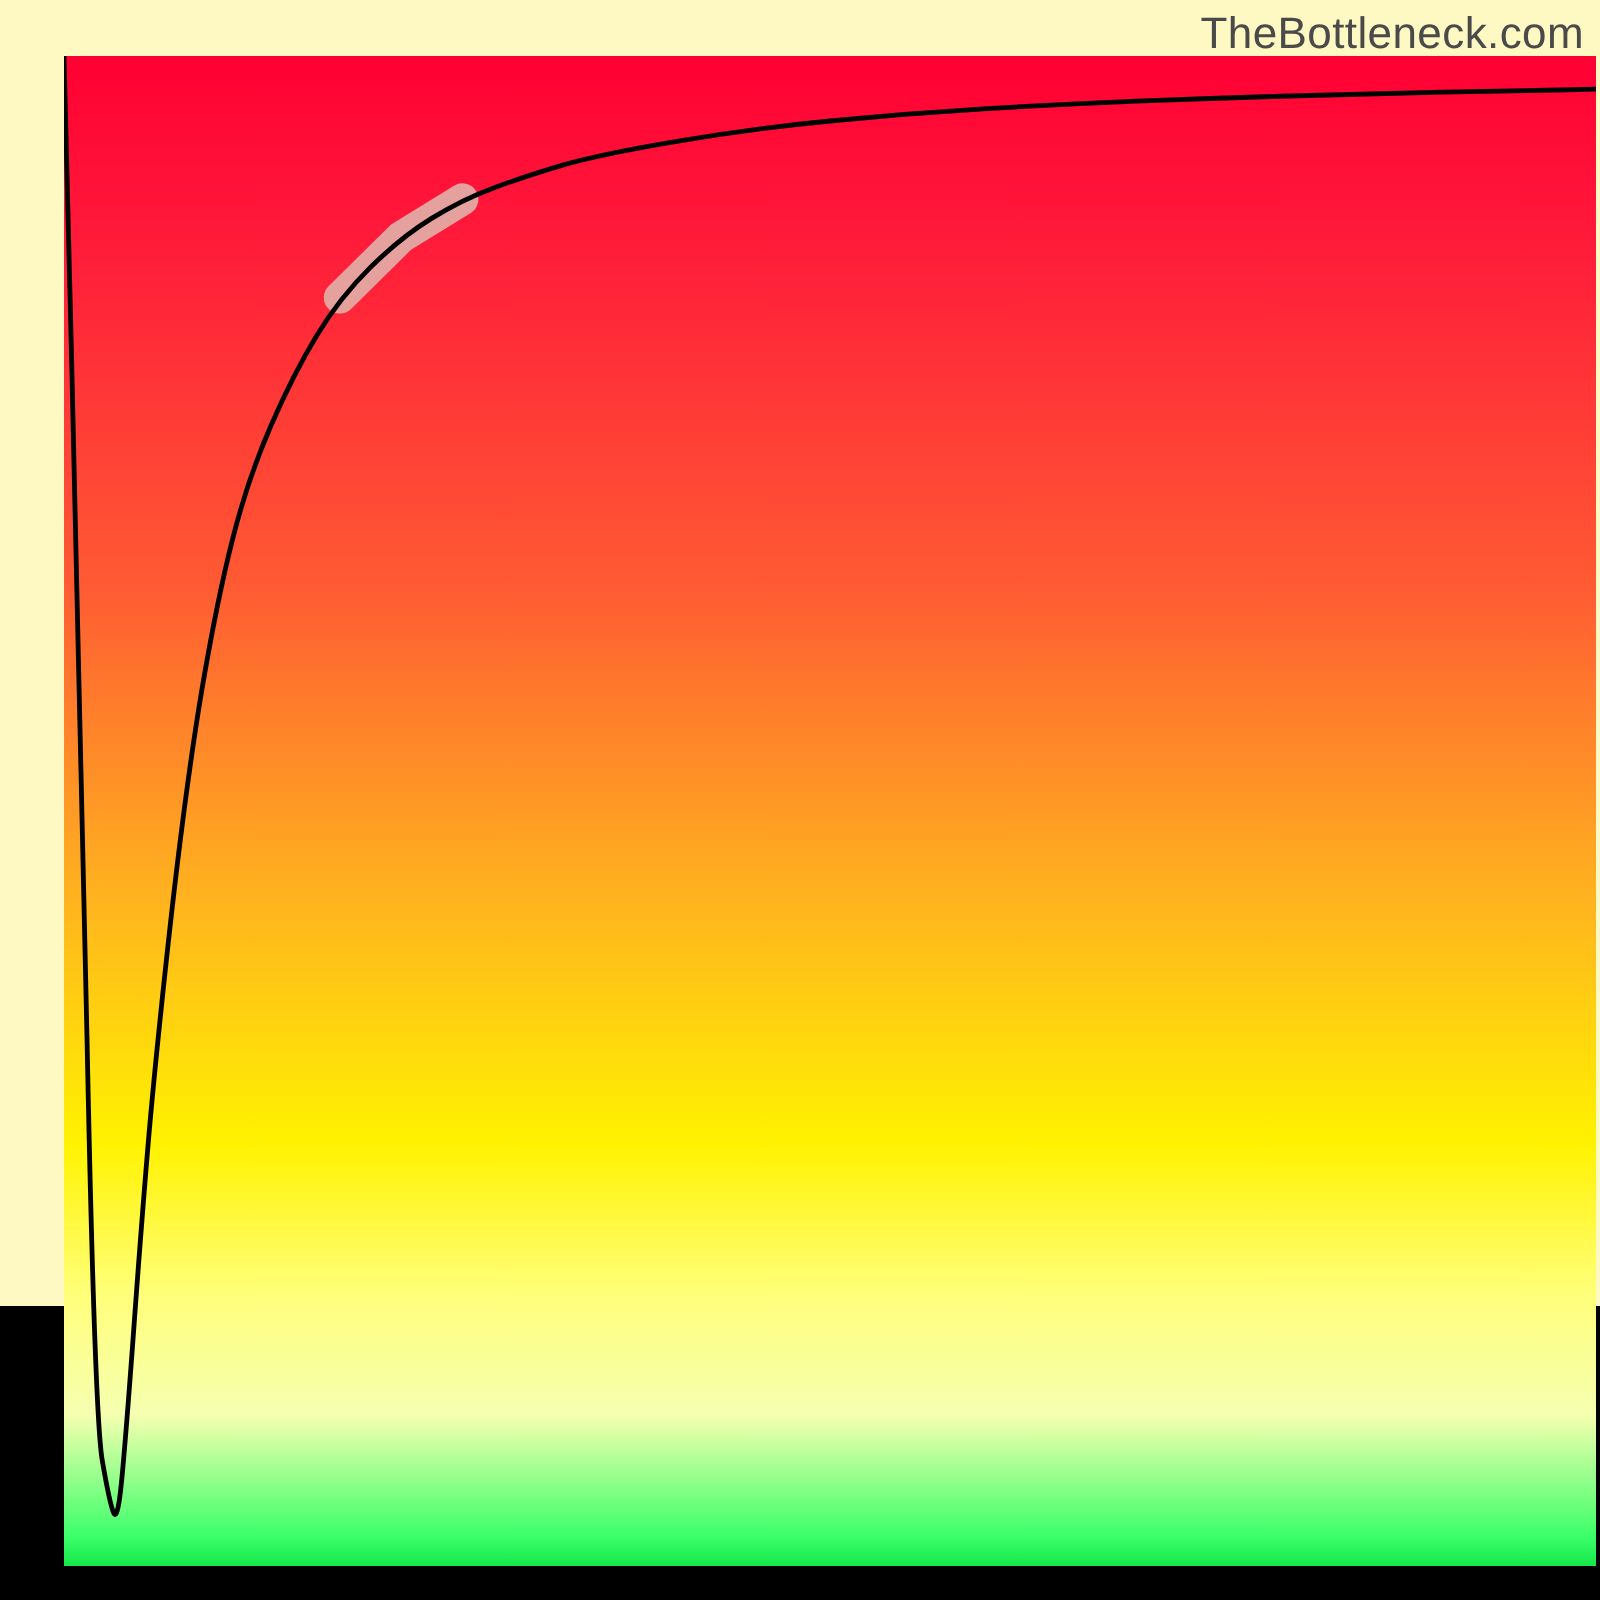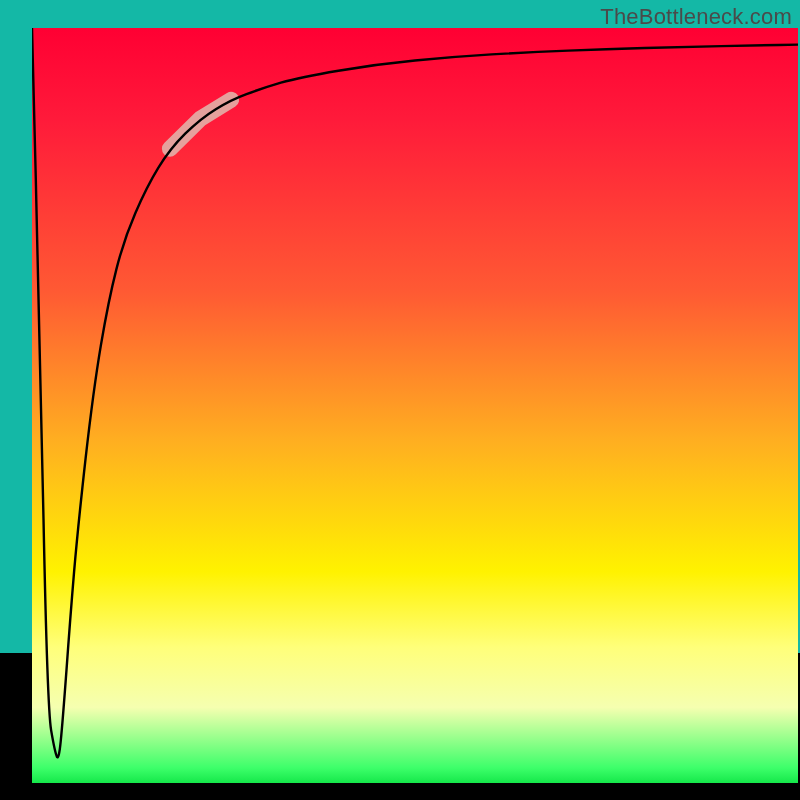--- a/index.html
+++ b/index.html
@@ -8,21 +8,21 @@
     width: 800px;
     height: 800px;
     background: #000;
     font-family: Arial, Helvetica, sans-serif;
     overflow: hidden;
   }
   .frame {
     position: relative;
     width: 800px;
     height: 653px;
-    background: #14b8a6;
+    background: #fef9c3;
   }
   .plot-area {
     position: absolute;
     left: 32px;
     top: 28px;
     width: 766px;
     height: 755px;
     
     background: linear-gradient(
       to bottom,

